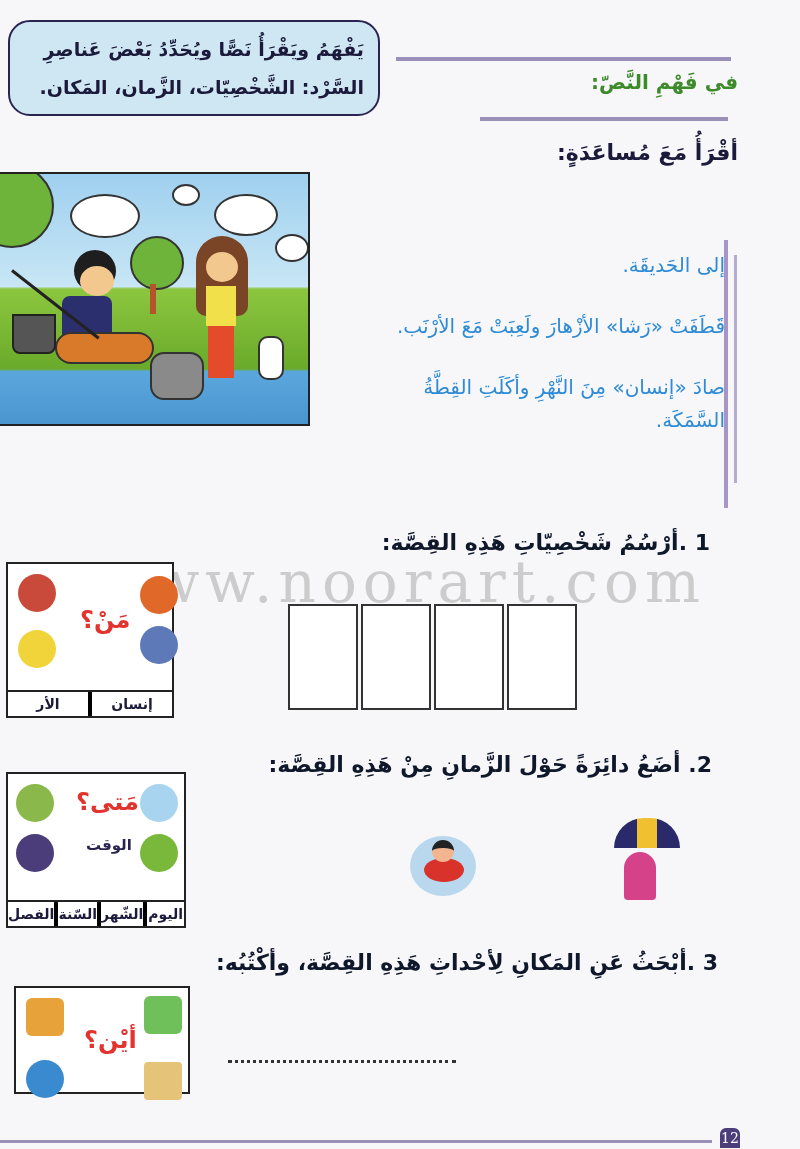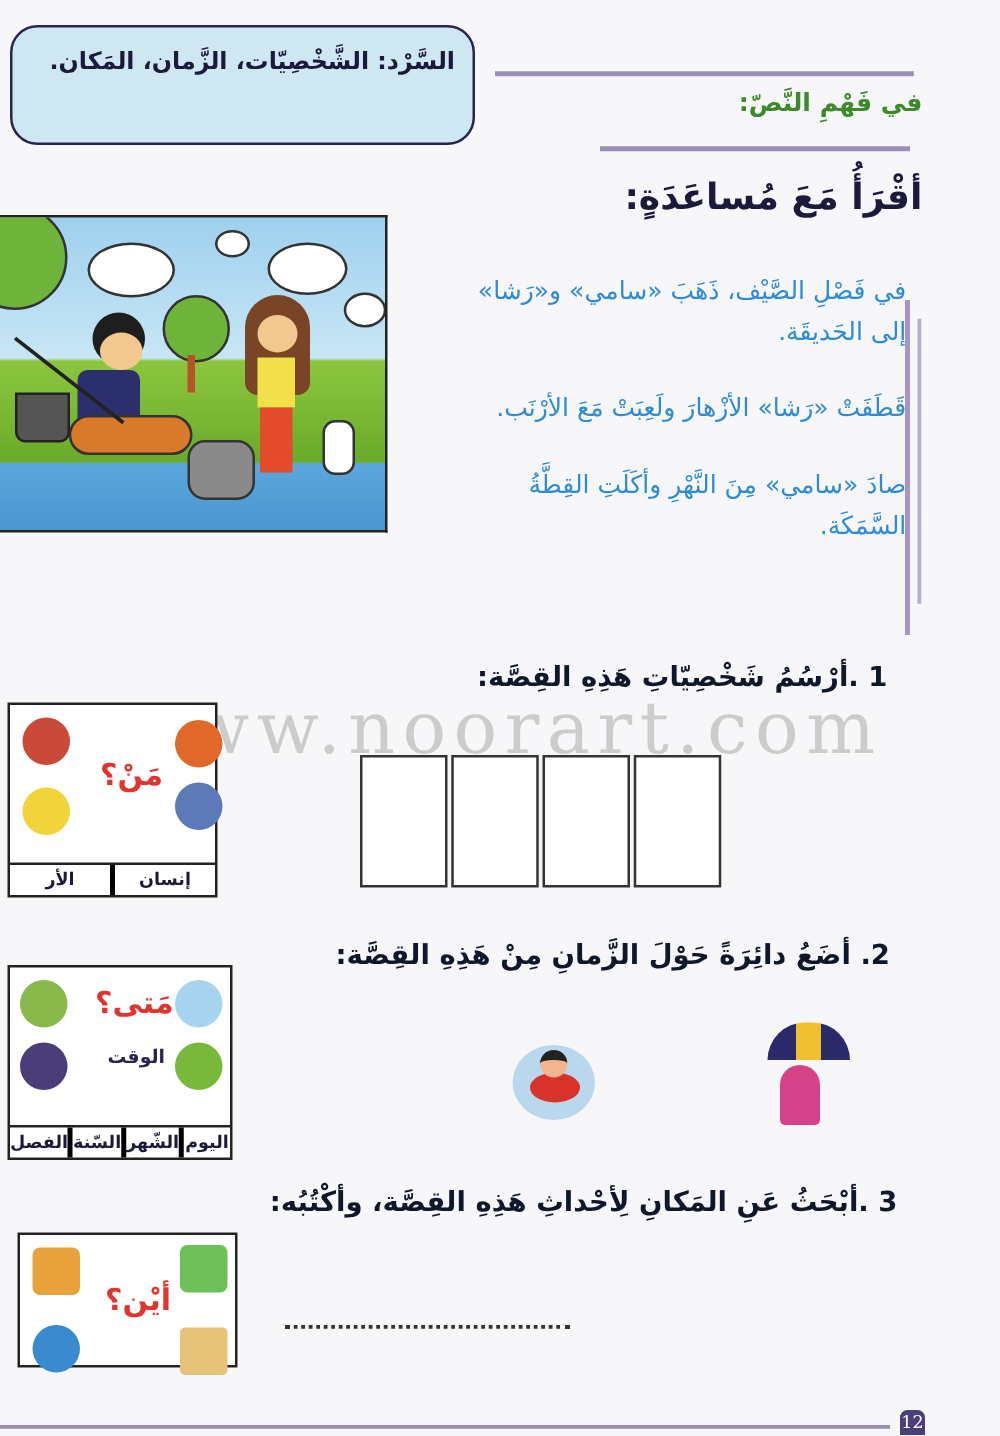--- a/index.html
+++ b/index.html
@@ -14,21 +14,21 @@
 
   
   .objective {
     left:8px; top:20px; width:372px; height:96px;
     background:#cfe7f3; border:2px solid #2a2550; border-radius:22px;
     box-sizing:border-box; padding:8px 14px;
     font-size:19px; line-height:38px; color:#1b1a3a; font-weight:bold;
   }
   .hrule { height:4px; background:#9a8fb8; }
   .section-title { right:62px; top:70px; font-size:20px; color:#3c8a2a; font-weight:bold; }
-  .read-label { right:62px; top:140px; font-size:29px; font-weight:bold; color:#1b1a3a; }
+  .read-label { right:62px; top:140px; font-size:22px; font-weight:bold; color:#1b1a3a; }
 
   
   .scene {
     left:0; top:172px; width:310px; height:254px;
     border:2px solid #222; border-left:none; box-sizing:border-box;
     background:linear-gradient(#9fd0ef 0%, #c8e6f5 45%, #8cc63f 46%, #6aaa2a 78%, #5aa7dd 79%, #4b95cf 100%);
     overflow:hidden;
   }
   .cloud { position:absolute; background:#fff; border:2px solid #333; border-radius:50%; }
   .tree { position:absolute; border-radius:50%; background:#6fb43a; border:2px solid #333; }
@@ -59,20 +59,21 @@
 
   .watermark { left:0; top:548px; width:800px; font-family:"DejaVu Serif", serif; font-size:58px; color:rgba(150,150,150,0.45); letter-spacing:6px; text-align:center; }
 
   .dots { left:228px; top:1060px; width:228px; border-bottom:3px dotted #333; }
   .pagenum { left:720px; top:1128px; width:20px; height:20px; background:#4b3e7a; color:#fff; font-size:14px; text-align:center; line-height:20px; border-radius:6px 6px 0 0; font-family:"DejaVu Serif", serif; }
 </style>
 </head>
 <body>
 
 <div class="abs objective rtl">
+  <div>يَفْهَمُ ويَقْرَأُ نَصًّا ويُحَدِّدُ بَعْضَ عَناصِرِ</div>
   <div>السَّرْد: الشَّخْصِيّات، الزَّمان، المَكان.</div>
 </div>
 
 <div class="abs hrule" style="left:396px; top:57px; width:335px;"></div>
 <div class="abs section-title rtl">في فَهْمِ النَّصّ:</div>
 <div class="abs hrule" style="left:480px; top:117px; width:248px;"></div>
 
 <div class="abs read-label rtl">أقْرَأُ مَعَ مُساعَدَةٍ:</div>
 
 <div class="abs scene">
@@ -93,24 +94,24 @@
   <div class="fig" style="left:206px; top:78px; width:32px; height:30px; background:#f2c88f;"></div>
   <div class="abs" style="left:206px; top:112px; width:30px; height:40px; background:#f2e04a;"></div>
   <div class="abs" style="left:208px; top:152px; width:26px; height:52px; background:#e34b2a;"></div>
   <div class="abs" style="left:150px; top:178px; width:50px; height:44px; background:#8a8a8a; border-radius:14px; border:2px solid #333;"></div>
   <div class="abs" style="left:258px; top:162px; width:22px; height:40px; background:#fff; border-radius:10px; border:2px solid #333;"></div>
 </div>
 
 <div class="abs vbar1"></div>
 <div class="abs vbar2"></div>
 <div class="abs story rtl">
-  <p><span>في فَصْلِ الصَّيْف، ذَهَبَ «سامي» و«رَشا»</span><br>
+  <p><br>
      <span>إلى الحَديقَة.</span></p>
   <p><span>قَطَفَتْ «رَشا» الأزْهارَ ولَعِبَتْ مَعَ الأرْنَب.</span></p>
-  <p><span>صادَ «سامي» مِنَ النَّهْرِ وأكَلَتِ القِطَّةُ</span><br>
+  <p><span>صادَ «إنسان» مِنَ النَّهْرِ وأكَلَتِ القِطَّةُ</span><br>
      <span>السَّمَكَة.</span></p>
 </div>
 
 <div class="abs watermark">www.noorart.com</div>
 
 <div class="abs q rtl" style="right:90px; top:530px;">1 .أرْسُمُ شَخْصِيّاتِ هَذِهِ القِصَّة:</div>
 <div class="drawbox" style="left:288px;"></div>
 <div class="drawbox" style="left:361px;"></div>
 <div class="drawbox" style="left:434px;"></div>
 <div class="drawbox" style="left:507px;"></div>

